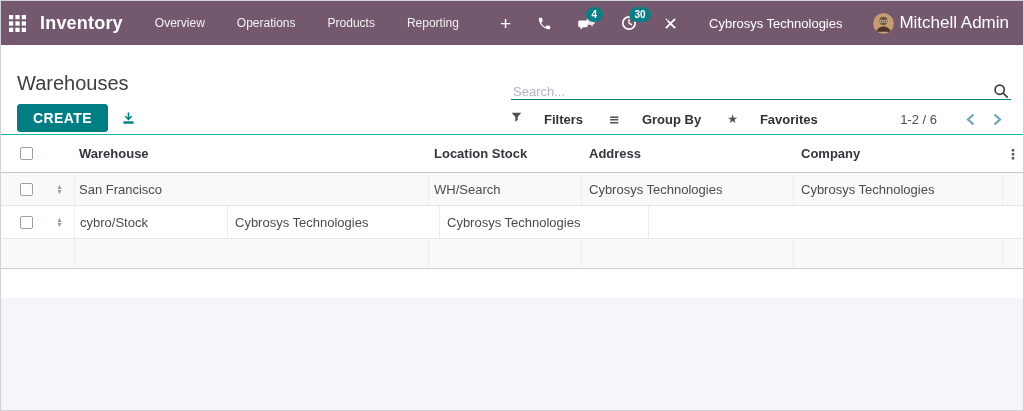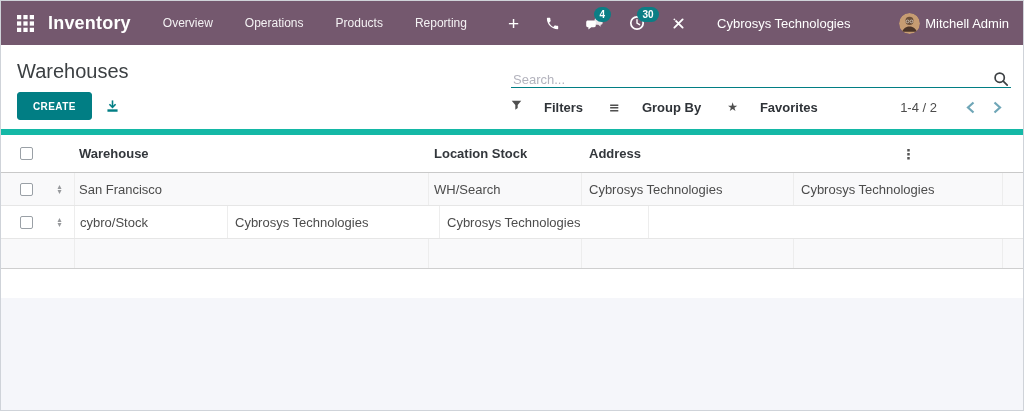--- a/index.html
+++ b/index.html
@@ -12,21 +12,21 @@
     display: flex; flex-direction: column;
     background: #fff; overflow: hidden;
     position: relative;
   }
 
   
   .topbar {
     height: 44px; flex: 0 0 44px;
     background: #74586e;
     display: flex; align-items: center;
-    color: #fff; padding: 0 14px 0 16px;
+    color: #fff; padding: 0 14px 0 8px;
     white-space: nowrap;
   }
   .apps-btn { display:flex; align-items:center; cursor:pointer; margin-right: 14px; }
   .brand { font-size: 18px; font-weight: 700; letter-spacing:.2px; margin-right: 16px; cursor:pointer; }
   .menu { display:flex; height:44px; align-items:center; }
   .menu-item {
     font-size: 12px; color: rgba(255,255,255,.92);
     padding: 0 16px; height:44px; display:flex; align-items:center; cursor:pointer;
   }
   .systray { display:flex; height:44px; align-items:center; margin-left: 12px; }
@@ -37,35 +37,35 @@
   .tray-btn .plus { font-size: 19px; font-weight: 400; line-height: 1; }
   .badge {
     position: absolute; top: 6px; left: 21px;
     background: #0b7e85; color:#fff;
     font-size: 10px; font-weight: 700; line-height: 1;
     padding: 2.5px 5.5px; border-radius: 9px;
   }
   .company { font-size: 13px; color:#fff; margin-left: 8px; padding: 0 10px; cursor:pointer; }
   .user-menu { margin-left:auto; display:flex; align-items:center; cursor:pointer; }
   .avatar { width:21px; height:21px; border-radius:50%; overflow:hidden; display:block; margin-right:5px; flex:0 0 21px; }
-  .user-name { font-size: 13px; color:#fff; }
+  .user-name { font-size: 17px; color:#fff; }
 
   
   .control-panel {
     flex: 0 0 90px; height: 90px;
     display:flex; justify-content: space-between;
-    padding: 4px 12px 0 16px;
-    border-bottom: 6px solid #14b8a6;
+    padding: 16px 12px 0 16px;
+    border-bottom: 1px solid #14b8a6;
   }
   .cp-left { padding-top: 11px; }
   .page-title { font-size: 20px; font-weight: 400; color: #3c4043; }
   .cp-buttons { margin-top: 9px; display:flex; align-items:center; }
   .create-btn {
     background:#017e84; color:#fff; border:1px solid #017e84; border-radius:3px;
-    font-size:10px; font-weight:700; letter-spacing:.4px;
+    font-size:14px; font-weight:700; letter-spacing:.4px;
     padding: 0 15px; height:28px; cursor:pointer;
     font-family: inherit;
   }
   .export-btn { margin-left: 13px; display:flex; align-items:center; cursor:pointer; }
 
   .cp-right { width: 500px; display:flex; flex-direction:column; padding-top: 10px; }
   .searchbox {
     display:flex; align-items:flex-end;
     border-bottom: 1px solid #017e84;
     height: 29px;
@@ -242,21 +242,21 @@
             <span class="glyph-icon" style="font-size:13px;">≡</span>
             <span>Group By</span>
           </button>
           <button class="filter-btn">
             <span class="glyph-icon" style="font-size:12px;">★</span>
             <span>Favorites</span>
           </button>
         </div>
 
         <div class="pager">
-          <span class="pager-value">1-4 / 2</span>
+          <span class="pager-value">1-2 / 6</span>
           <button class="pager-btn">
             <svg width="9" height="13" viewBox="0 0 9 13">
               <path d="M7.5 1.5L2 6.5l5.5 5" fill="none" stroke="#6fa6b7" stroke-width="2.2"></path>
             </svg>
           </button>
           <button class="pager-btn">
             <svg width="9" height="13" viewBox="0 0 9 13">
               <path d="M1.5 1.5L7 6.5l-5.5 5" fill="none" stroke="#6fa6b7" stroke-width="2.2"></path>
             </svg>
           </button>
@@ -268,20 +268,21 @@
   <section class="list">
 
     <div class="tr thead">
       <div class="c0">
           <input type="checkbox" class="cb" style="">
         </div>
       <div class="c1"></div>
       <div class="c2">Warehouse</div>
       <div class="c3">Location Stock</div>
       <div class="c4">Address</div>
+      <div class="c5">Company</div>
       <div class="c6">
           <span class="kebab">⋮</span>
         </div>
     </div>
 
     <div class="tr row striped">
       <div class="c0">
           <input type="checkbox" class="cb" style="">
         </div>
       <div class="c1">

